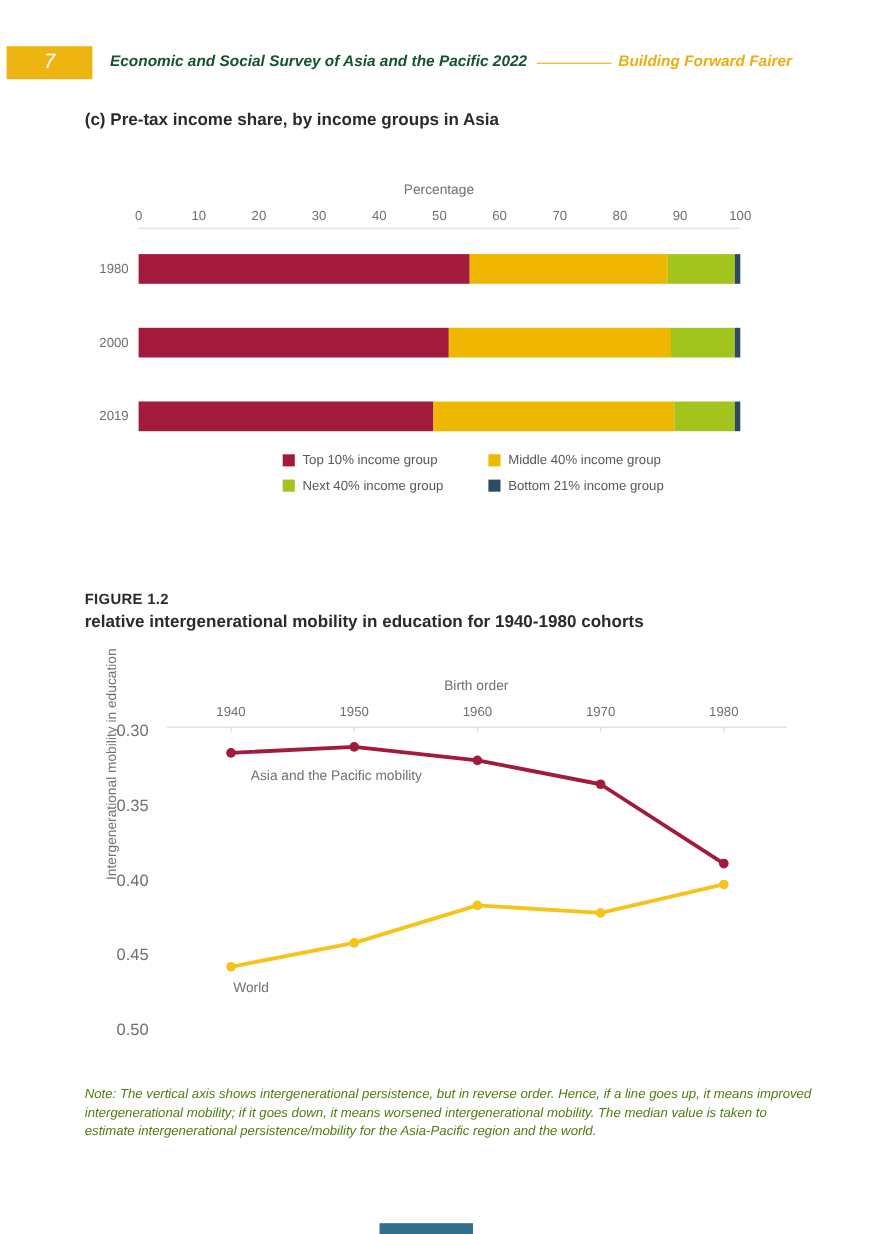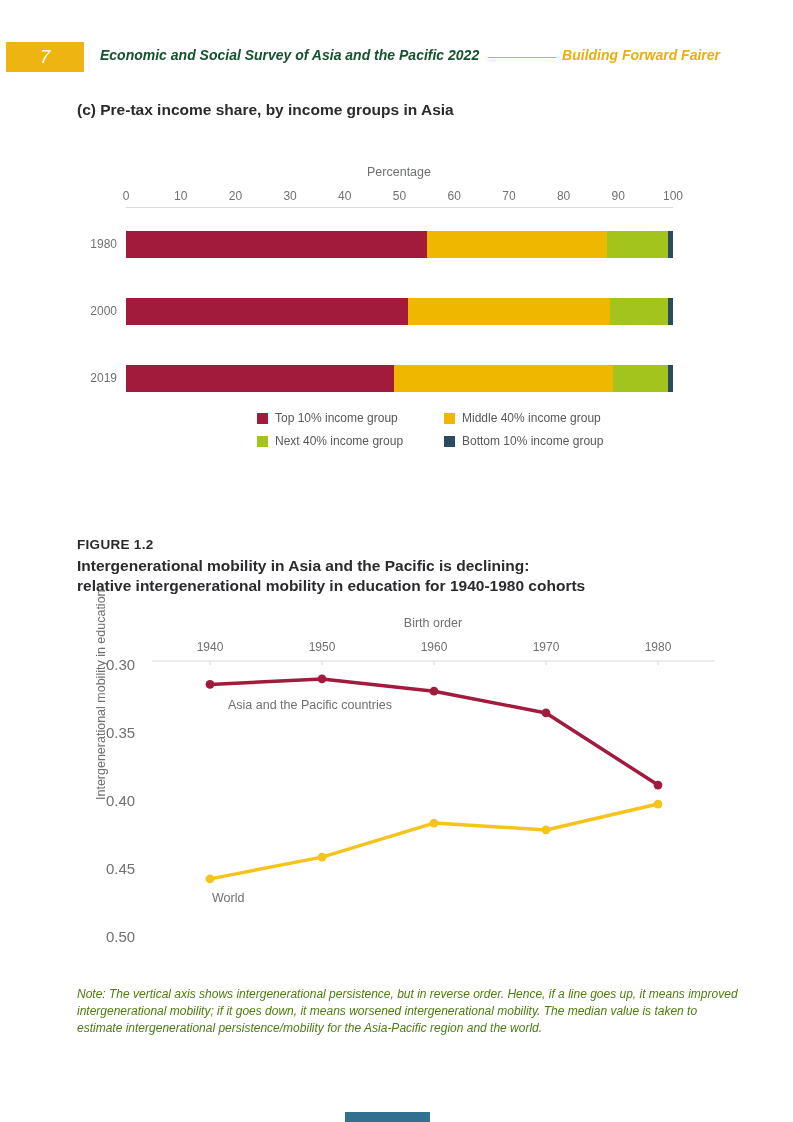--- a/index.html
+++ b/index.html
@@ -115,27 +115,26 @@
   <div class="legend-item li1">
     <span class="sw" style="background: rgb(240, 183, 1);"></span>
     <span>Middle 40% income group</span>
   </div>
   <div class="legend-item li2">
     <span class="sw" style="background: rgb(163, 195, 29);"></span>
     <span>Next 40% income group</span>
   </div>
   <div class="legend-item li3">
     <span class="sw" style="background: rgb(43, 75, 96);"></span>
-    <span>Bottom 10% income group</span>
+    <span>Bottom 21% income group</span>
   </div>
 
 
   <div class="fig-label">FIGURE 1.2</div>
   <div class="fig-title">
-    <div>Intergenerational mobility in Asia and the Pacific is declining:</div>
     <div>relative intergenerational mobility in education for 1940-1980 cohorts</div>
   </div>
 
   <div class="c2-xlabel">Birth order</div>
   <div id="c2-xticks">
       <span class="c2-xtick" style="left: 210px;">1940</span>
       <span class="c2-xtick" style="left: 322px;">1950</span>
       <span class="c2-xtick" style="left: 434px;">1960</span>
       <span class="c2-xtick" style="left: 546px;">1970</span>
       <span class="c2-xtick" style="left: 658px;">1980</span>
@@ -163,19 +162,19 @@
       <circle cx="434" cy="91.20000000000002" r="4.4" fill="#A31B3C"></circle>
       <circle cx="546" cy="112.96000000000004" r="4.4" fill="#A31B3C"></circle>
       <circle cx="658" cy="185.04000000000002" r="4.4" fill="#A31B3C"></circle>
       <polyline points="210,278.88000000000005 322,257.12 434,223.12 546,229.92 658,204.08000000000004" fill="none" stroke="#F5C41B" stroke-width="3.5" stroke-linejoin="round" stroke-linecap="round"></polyline>
       <circle cx="210" cy="278.88000000000005" r="4.4" fill="#F5C41B"></circle>
       <circle cx="322" cy="257.12" r="4.4" fill="#F5C41B"></circle>
       <circle cx="434" cy="223.12" r="4.4" fill="#F5C41B"></circle>
       <circle cx="546" cy="229.92" r="4.4" fill="#F5C41B"></circle>
       <circle cx="658" cy="204.08000000000004" r="4.4" fill="#F5C41B"></circle>
     </svg>
-  <div class="series-label sl0">Asia and the Pacific countries</div>
+  <div class="series-label sl0">Asia and the Pacific mobility</div>
   <div class="series-label sl1">World</div>
 
   <div class="note">Note: The vertical axis shows intergenerational persistence, but in reverse order. Hence, if a line goes up, it means improved intergenerational mobility; if it goes down, it means worsened intergenerational mobility. The median value is taken to estimate intergenerational persistence/mobility for the Asia-Pacific region and the world.</div>
 
   <div class="footer-bar"></div>
 </div>
 
 </body></html>

